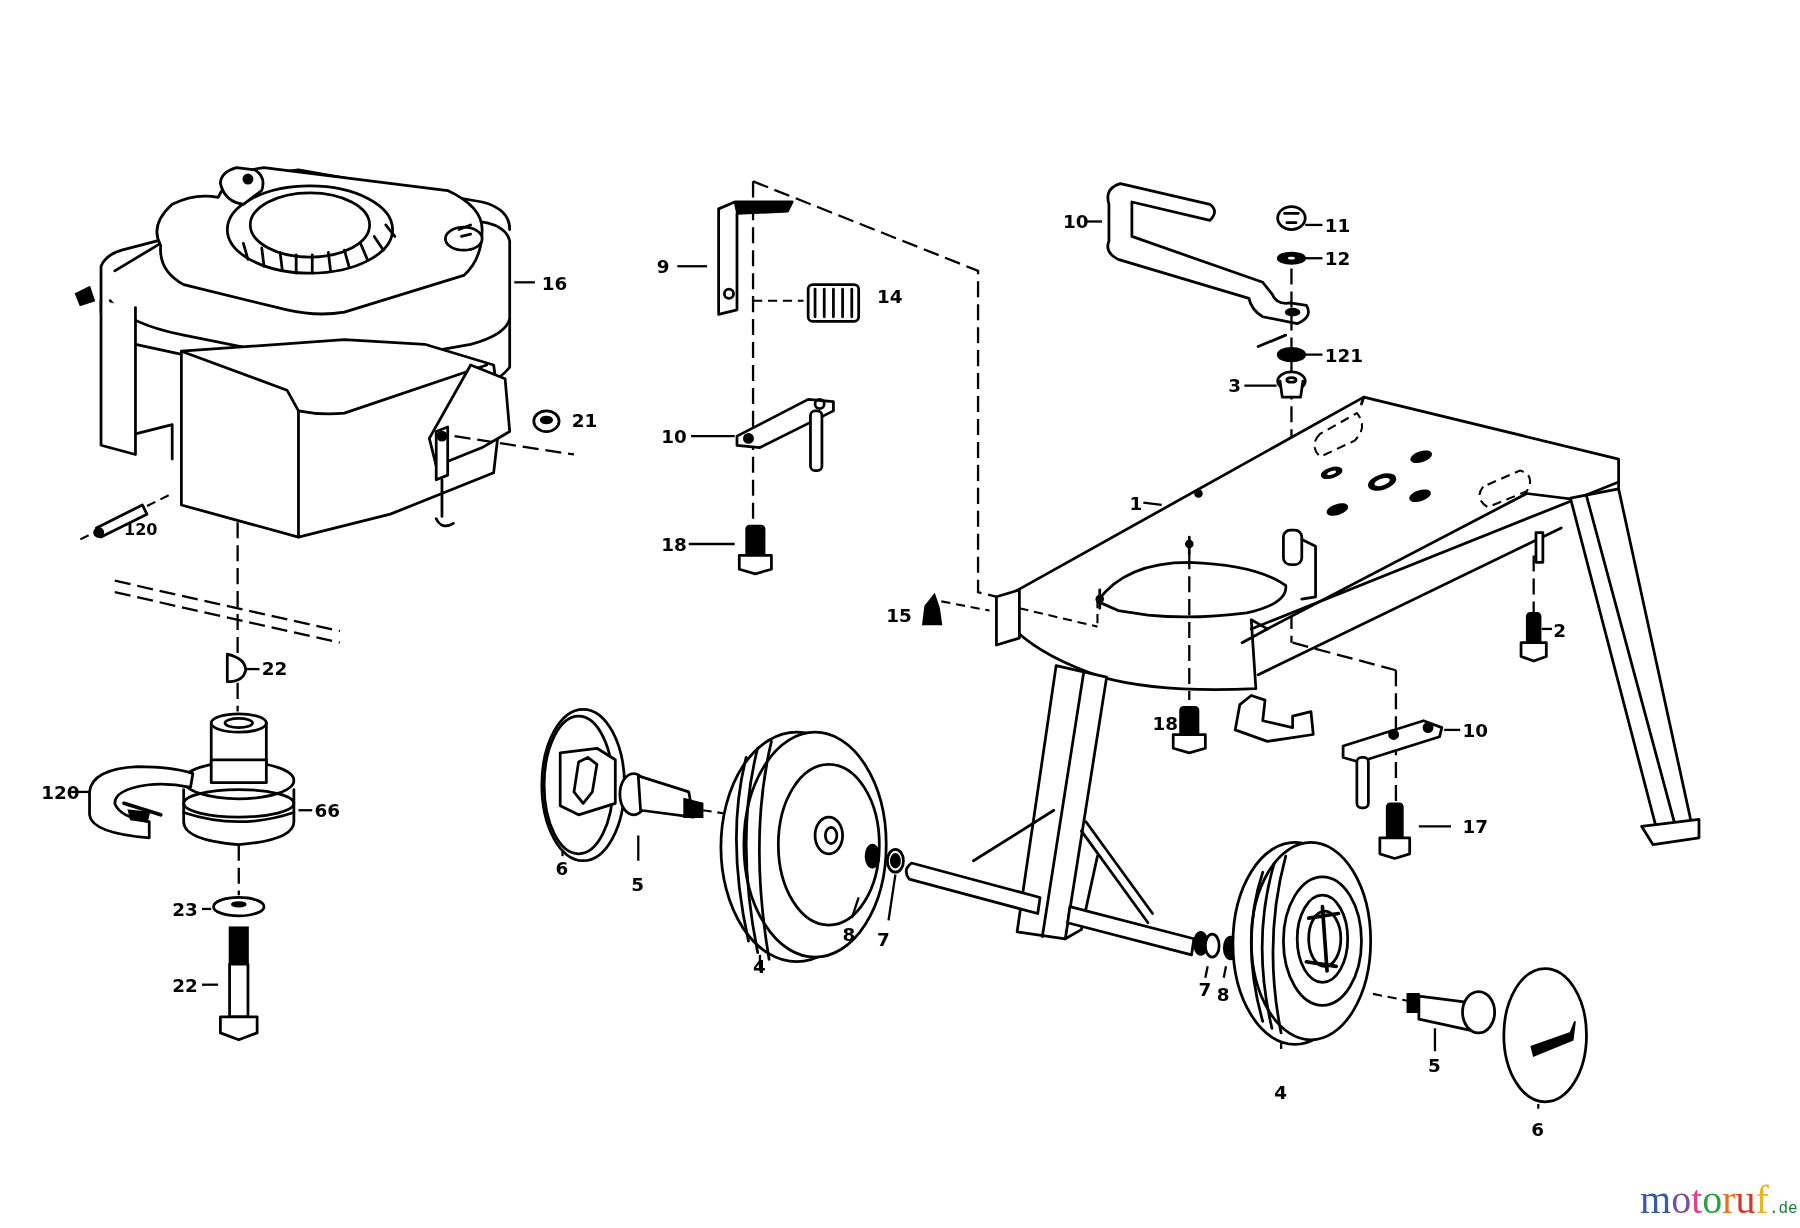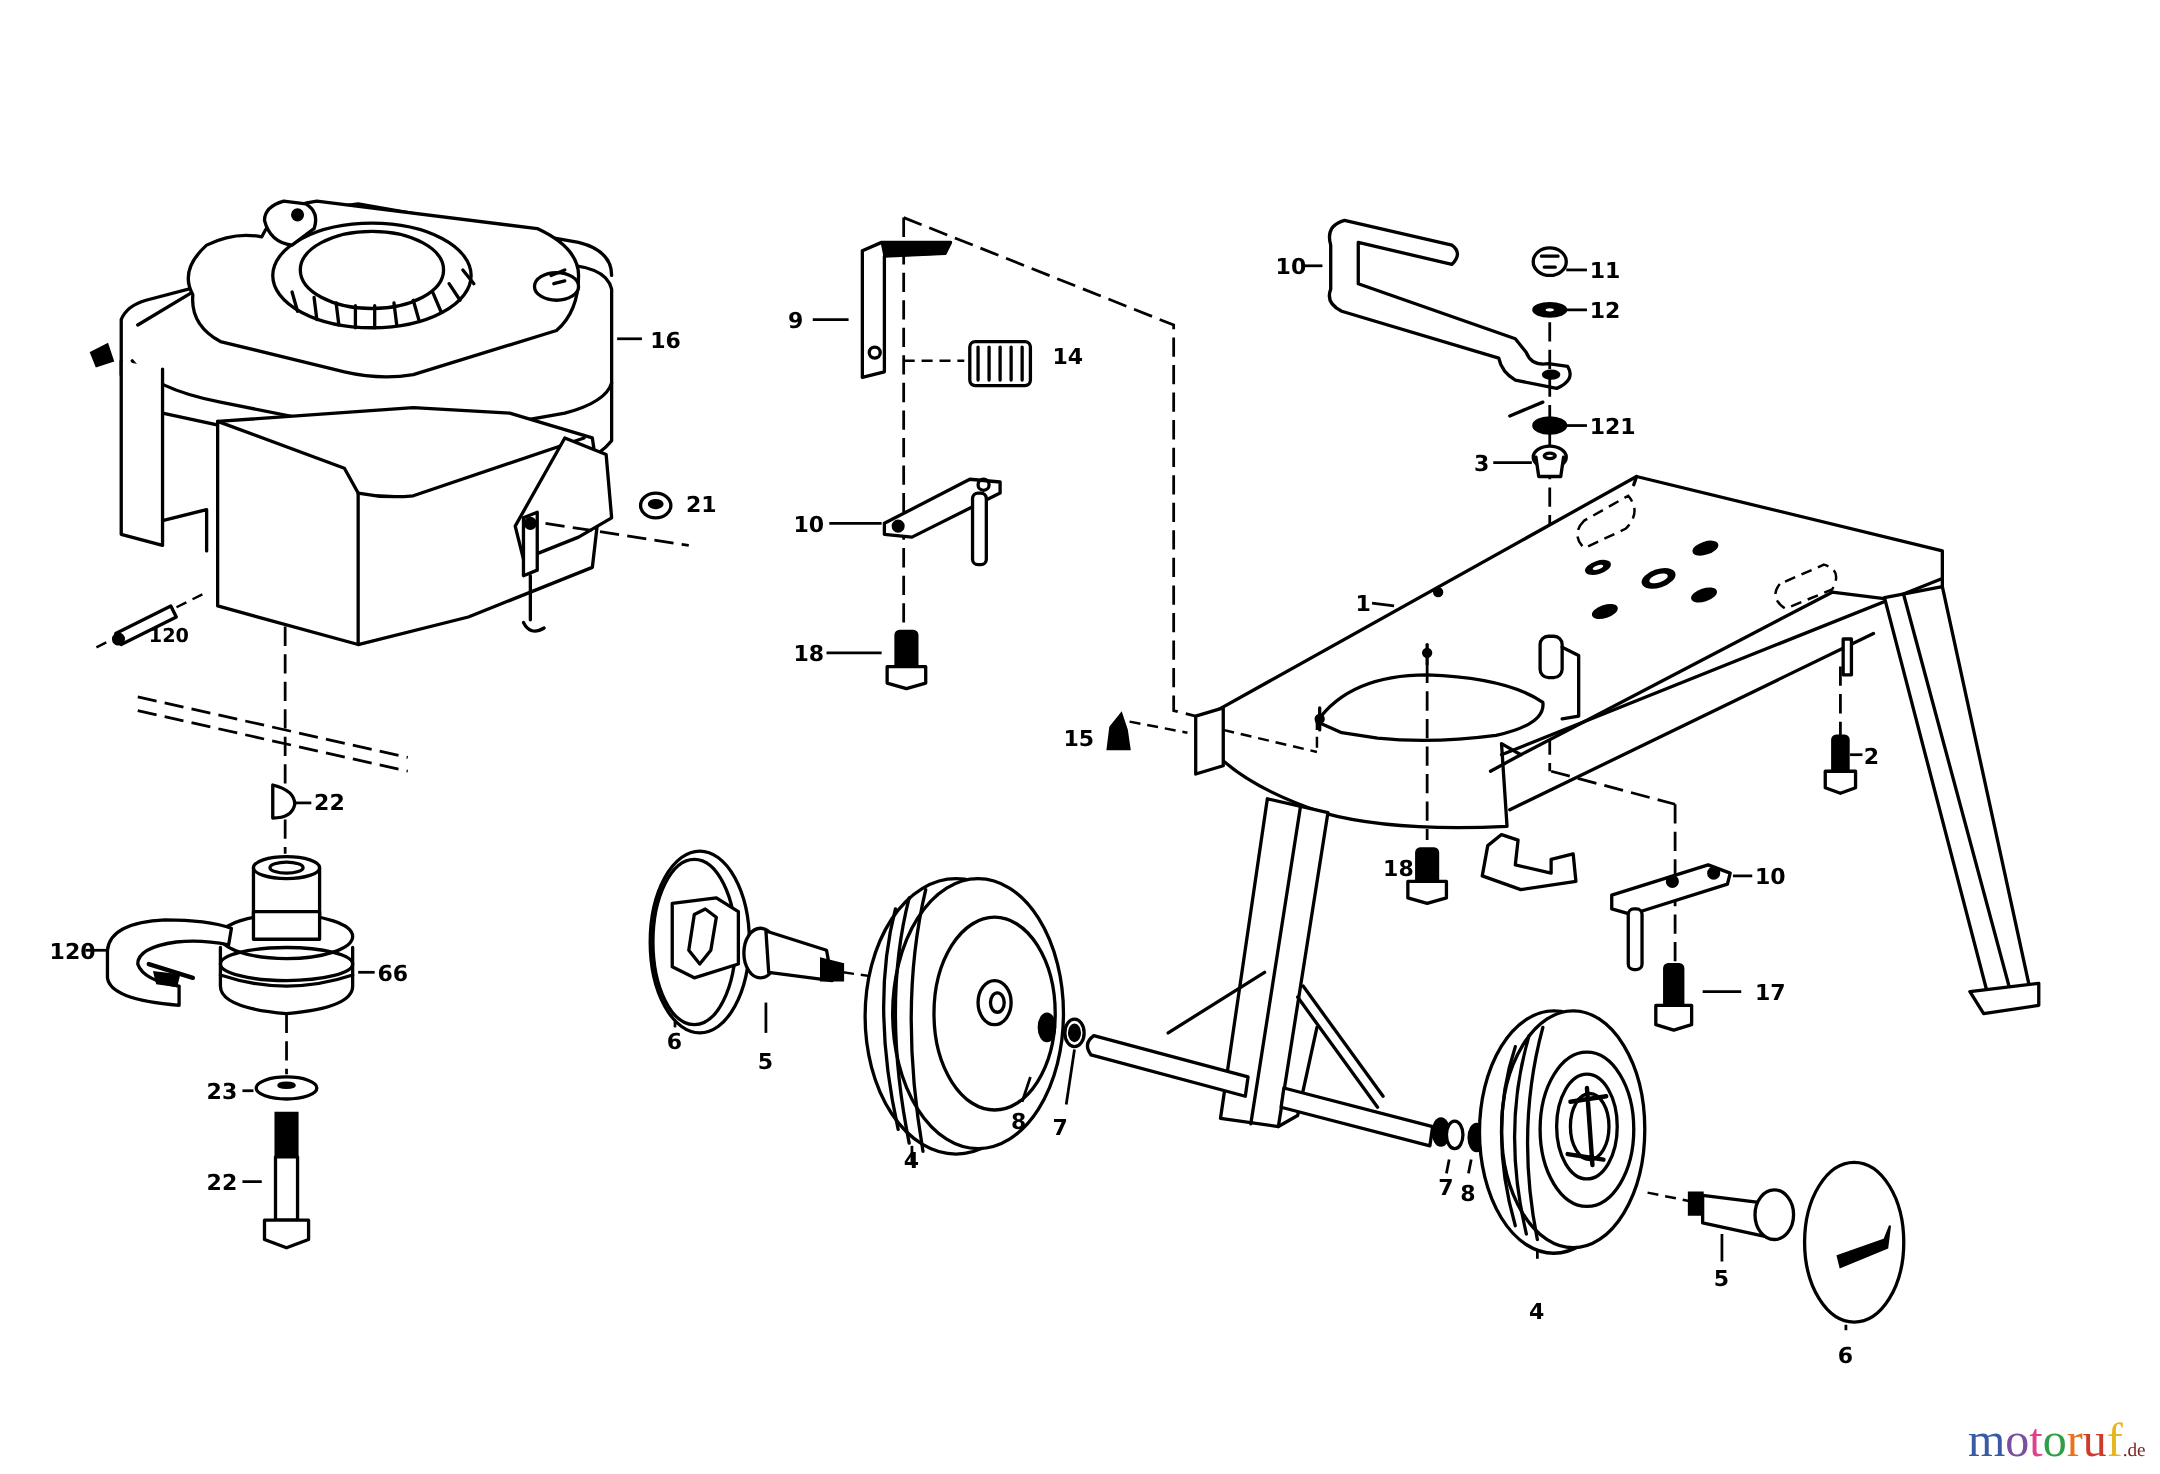--- a/index.html
+++ b/index.html
@@ -8,21 +8,21 @@
   .ln { stroke:#000; stroke-width:2.4; fill:none; stroke-linecap:round; stroke-linejoin:round; }
   .lnw { stroke:#000; stroke-width:2.4; fill:#fff; stroke-linecap:round; stroke-linejoin:round; }
   .thick { stroke:#000; stroke-width:3.2; fill:none; stroke-linecap:round; stroke-linejoin:round; }
   .dash { stroke:#000; stroke-width:2; fill:none; stroke-dasharray:14 6; }
   .dash2 { stroke:#000; stroke-width:1.8; fill:none; stroke-dasharray:8 5; }
   .blk { fill:#000; stroke:#000; stroke-width:1.5; }
   .lbl { font-family:"DejaVu Sans", sans-serif; font-weight:bold; font-size:16px; fill:#000; }
   .lead { stroke:#000; stroke-width:2; }
   #logo { position:absolute; left:1640px; top:1180px; font-family:"Liberation Serif", serif; font-size:40px; letter-spacing:0px; line-height:1; }
   #logo .c0{color:#3a5aa6}#logo .c1{color:#7a4fa0}#logo .c2{color:#e0428a}#logo .c3{color:#2f9e44}#logo .c4{color:#e8731f}#logo .c5{color:#d03a2a}#logo .c6{color:#e8b51f}
-  #logo .tld { font-family:Liberation Serif, serif; font-size:16px; color:#7f1d1d; }
+  #logo .tld { font-family:Liberation Mono, monospace; font-size:16px; color:#15803d; }
 </style>
 </head>
 <body>
 
 <svg id="diagram" viewBox="0 0 1568 1070" preserveAspectRatio="none" xmlns="http://www.w3.org/2000/svg">
 
   <g>
 
     <path class="lnw" d="M88,252 L88,232 Q92,222 106,218 L152,206 L402,192 Q440,192 444,210 L444,320 Q436,330 424,334 L280,338 Q250,330 220,322 L118,300 Q90,290 88,272 Z"></path>
     <path class="ln" d="M96,262 Q110,282 160,292 L280,316 Q300,320 320,316 L410,300 Q440,292 444,278"></path>

